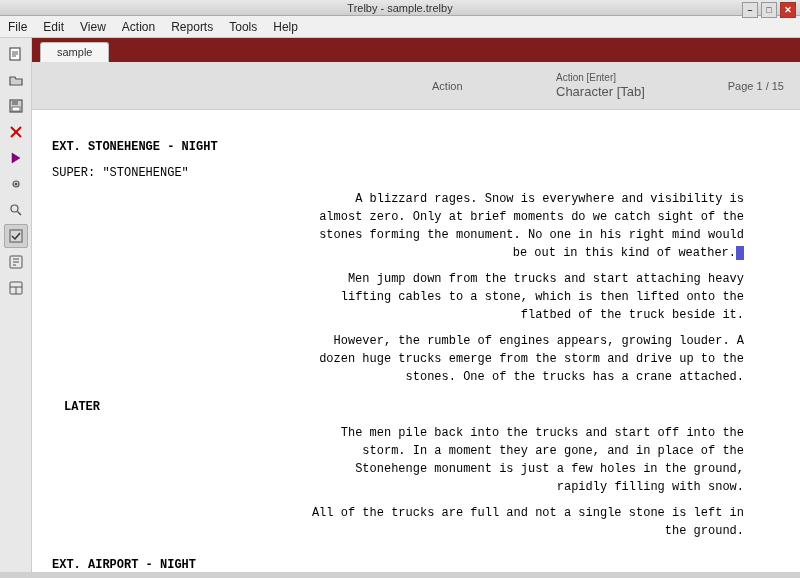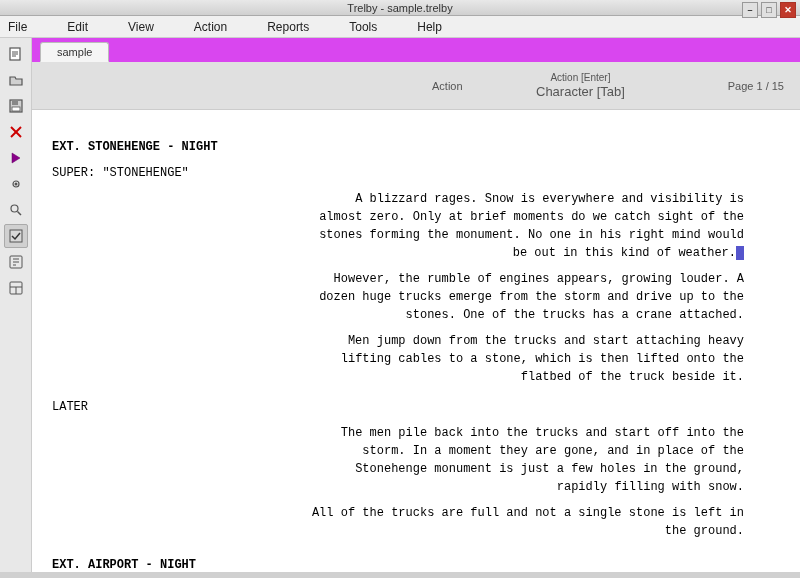--- a/index.html
+++ b/index.html
@@ -53,21 +53,20 @@
     .title-btn.minimize { background: #e0e0e0; }
     .title-btn.maximize { background: #e0e0e0; }
 
     
     #menubar {
       background: #f0f0f0;
       height: 22px;
       display: flex;
       align-items: center;
       border-bottom: 1px solid #ccc;
-      gap: 24px;
     }
     .menu-item {
       padding: 2px 8px;
       font-size: 12px;
       color: #222;
       cursor: pointer;
       height: 100%;
       display: flex;
       align-items: center;
     }
@@ -112,21 +111,21 @@
       background: #e8e8e8;
       overflow: hidden;
     }
 
     
     #tab-bar {
       display: flex;
       align-items: flex-end;
       padding-left: 8px;
       height: 24px;
-      background: #d946ef;
+      background: #7f1d1d;
     }
     .tab {
       background: #e8e8e8;
       border: 1px solid #bbb;
       border-bottom: none;
       padding: 2px 16px;
       font-size: 11px;
       color: #333;
       cursor: pointer;
       height: 20px;
@@ -191,22 +190,22 @@
       text-transform: uppercase;
     }
     .action {
       margin: 8px 16px;
       text-align: right;
     }
     .super-text {
       margin: 4px 0 8px 0;
     }
     .later {
-      font-weight: normal;
-      margin: 12px 0 8px 0;
+      font-weight: bold;
+      margin: 12px 0 8px 12px;
       text-transform: uppercase;
     }
 
     .cursor-block {
       display: inline-block;
       width: 8px;
       height: 14px;
       background: #5555cc;
       vertical-align: text-bottom;
     }
@@ -306,37 +305,37 @@
   <div id="content-area">
 
     <div id="tab-bar">
       <div class="tab active">
         <span>sample</span>
       </div>
     </div>
 
     <div id="col-headers">
       <span class="col-header" style="left: 400px;">Action</span>
-      <span class="col-header" style="left: 504px; line-height: 1.2; text-align: center; font-size: 10px;">Action [Enter]<br><span style="font-size:13px">Character [Tab]</span></span>
+      <span class="col-header" style="left: 524px; line-height: 1.2; font-size: 10px;">Action [Enter]<br><span style="font-size:13px">Character [Tab]</span></span>
       <span class="col-header" style="right: 16px;">Page 1 / 15</span>
     </div>
 
     <div id="editor-wrapper">
       <div id="editor-container">
         <div id="script-content">
 
           <div class="scene-heading">EXT. STONEHENGE - NIGHT</div>
 
           <div class="super-text">SUPER: "STONEHENGE"</div>
 
           <div class="action">A blizzard rages. Snow is everywhere and visibility is<br>almost zero. Only at brief moments do we catch sight of the<br>stones forming the monument. No one in his right mind would<br>be out in this kind of weather.<span class="cursor-block"></span></div>
 
+          <div class="action">Men jump down from the trucks and start attaching heavy<br>lifting cables to a stone, which is then lifted onto the<br>flatbed of the truck beside it.</div>
+
           <div class="action">However, the rumble of engines appears, growing louder. A<br>dozen huge trucks emerge from the storm and drive up to the<br>stones. One of the trucks has a crane attached.</div>
-
-          <div class="action">Men jump down from the trucks and start attaching heavy<br>lifting cables to a stone, which is then lifted onto the<br>flatbed of the truck beside it.</div>
 
           <div class="later">LATER</div>
 
           <div class="action">The men pile back into the trucks and start off into the<br>storm. In a moment they are gone, and in place of the<br>Stonehenge monument is just a few holes in the ground,<br>rapidly filling with snow.</div>
 
           <div class="action">All of the trucks are full and not a single stone is left in<br>the ground.</div>
 
           <div class="scene-heading">EXT. AIRPORT - NIGHT</div>
 
           <div class="action">A small local airport, with the storm still raging.</div>

